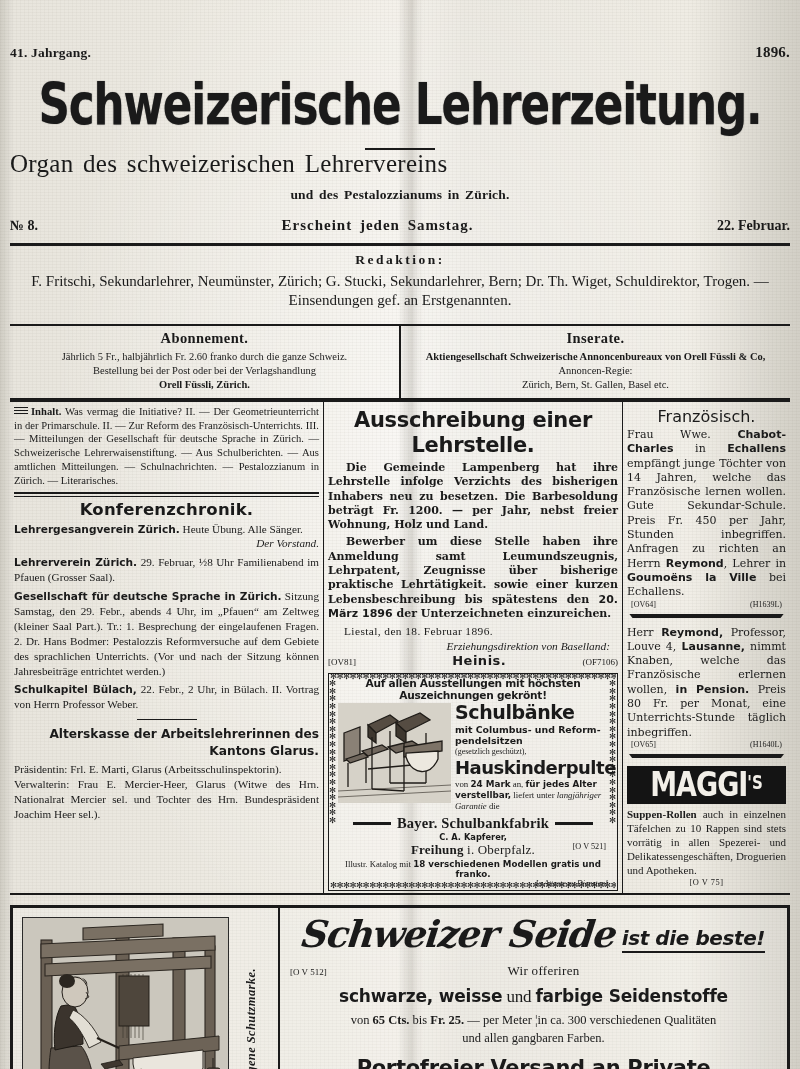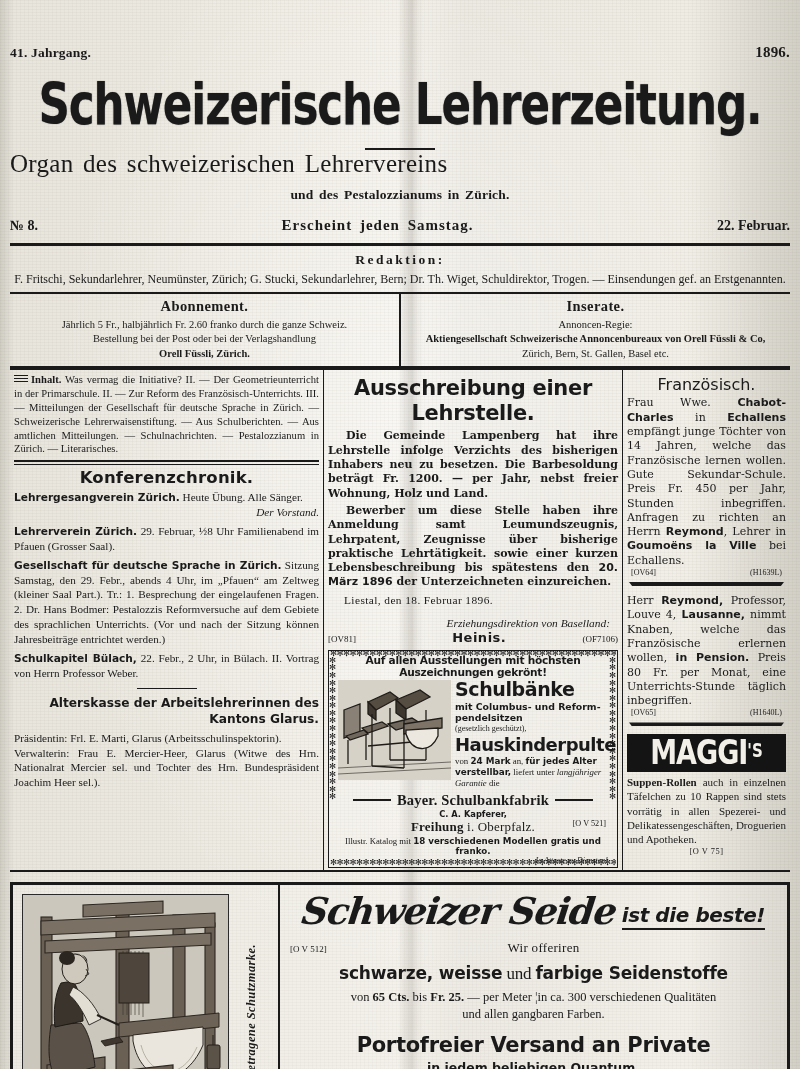--- a/index.html
+++ b/index.html
@@ -56,21 +56,21 @@
   .organ2{text-align:center;font-size:13.5px;font-weight:bold;margin-top:9px;letter-spacing:.2px;word-spacing:2px;}
 
   .issuerow{display:flex;justify-content:space-between;align-items:baseline;margin-top:14px;font-weight:bold;}
   .issuerow .no{font-size:14px;}
   .issuerow .mid{font-size:15px;letter-spacing:1px;word-spacing:3px;}
   .issuerow .date{font-size:14px;}
 
   .rule-thick{height:3px;background:#1a1a1a;margin-top:9px;}
 
   .redaktion-h{text-align:center;font-weight:bold;font-size:13.5px;letter-spacing:2.5px;margin:6px 0 4px;}
-  .redaktion-l{text-align:center;font-size:12px;margin-bottom:5px;line-height:1.25;}
+  .redaktion-l{text-align:center;font-size:15px;margin-bottom:14px;line-height:1.25;}
 
   .rule-med{height:2px;background:#1a1a1a;}
 
   
   .abo{display:flex;}
   .abo > div{flex:1;padding:4px 4px 5px;}
   .abo .left{border-right:2px solid #1a1a1a;}
   .abo h3{margin:0 0 3px;text-align:center;font-size:14.5px;font-weight:bold;letter-spacing:.4px;}
   .abo p{margin:0;text-align:center;font-size:10.5px;line-height:1.38;}
   .abo p b{font-weight:bold;}
@@ -101,21 +101,21 @@
   .ak-head{text-align:right;font-family:"DejaVu Sans",sans-serif;font-weight:bold;
     font-size:12.2px;line-height:1.35;margin-bottom:3px;}
   .ak-line{font-size:11.2px;line-height:1.33;text-align:justify;}
 
   
   .ausschr-h{text-align:center;font-family:"DejaVu Sans",sans-serif;font-weight:bold;
     font-size:21px;letter-spacing:-.3px;margin:3px 0 5px;transform:scaleY(1.05);}
   .ausschr-p{font-size:11px;line-height:1.3;text-align:justify;text-indent:18px;margin:0 0 3px;
     font-family:"DejaVu Serif",serif;font-weight:bold;}
   .ausschr-p b{font-family:"DejaVu Sans",sans-serif;}
-  .ausschr-city{font-size:11.4px;margin:4px 0 11px;padding-left:16px;letter-spacing:.4px;}
+  .ausschr-city{font-size:11.4px;margin:4px 0 3px;padding-left:16px;letter-spacing:.4px;}
   .ausschr-dir{text-align:right;font-style:italic;font-size:11.4px;margin-bottom:1px;padding-right:8px;}
   .ausschr-foot{display:flex;justify-content:space-between;align-items:baseline;font-size:9px;}
   .ausschr-foot .name{font-family:"DejaVu Sans",sans-serif;font-weight:bold;font-size:13px;letter-spacing:.5px;
     flex:1;text-align:center;padding-left:20px;}
 
   
   .adbox{border:1px solid #1a1a1a;margin-top:5px;position:relative;background:rgba(255,255,255,0.18);}
   .adstars{position:absolute;font-size:8.5px;line-height:7.6px;color:#1a1a1a;letter-spacing:-.6px;
     font-family:"DejaVu Sans",sans-serif;overflow:hidden;}
   .adstars.t{top:-1px;left:1px;right:1px;height:9px;white-space:nowrap;}
@@ -224,22 +224,22 @@
 
     <div class="abo">
       <div class="left">
         <h3>Abonnement.</h3>
         <p>Jährlich 5 Fr., halbjährlich Fr. 2.60 franko durch die ganze Schweiz.</p>
         <p>Bestellung bei der Post oder bei der Verlagshandlung</p>
         <p><b>Orell Füssli, Zürich.</b></p>
       </div>
       <div>
         <h3>Inserate.</h3>
+        <p><b>Aktiengesellschaft Schweizerische Annoncenbureaux von Orell Füssli &amp; Co,</b></p>
         <p>Annoncen-Regie:</p>
-        <p><b>Aktiengesellschaft Schweizerische Annoncenbureaux von Orell Füssli &amp; Co,</b></p>
         <p>Zürich, Bern, St. Gallen, Basel etc.</p>
       </div>
     </div>
 
     <div class="rule-med"></div>
 
     <div class="cols">
 
       <div class="col col-a">
         <div class="inhalt">

